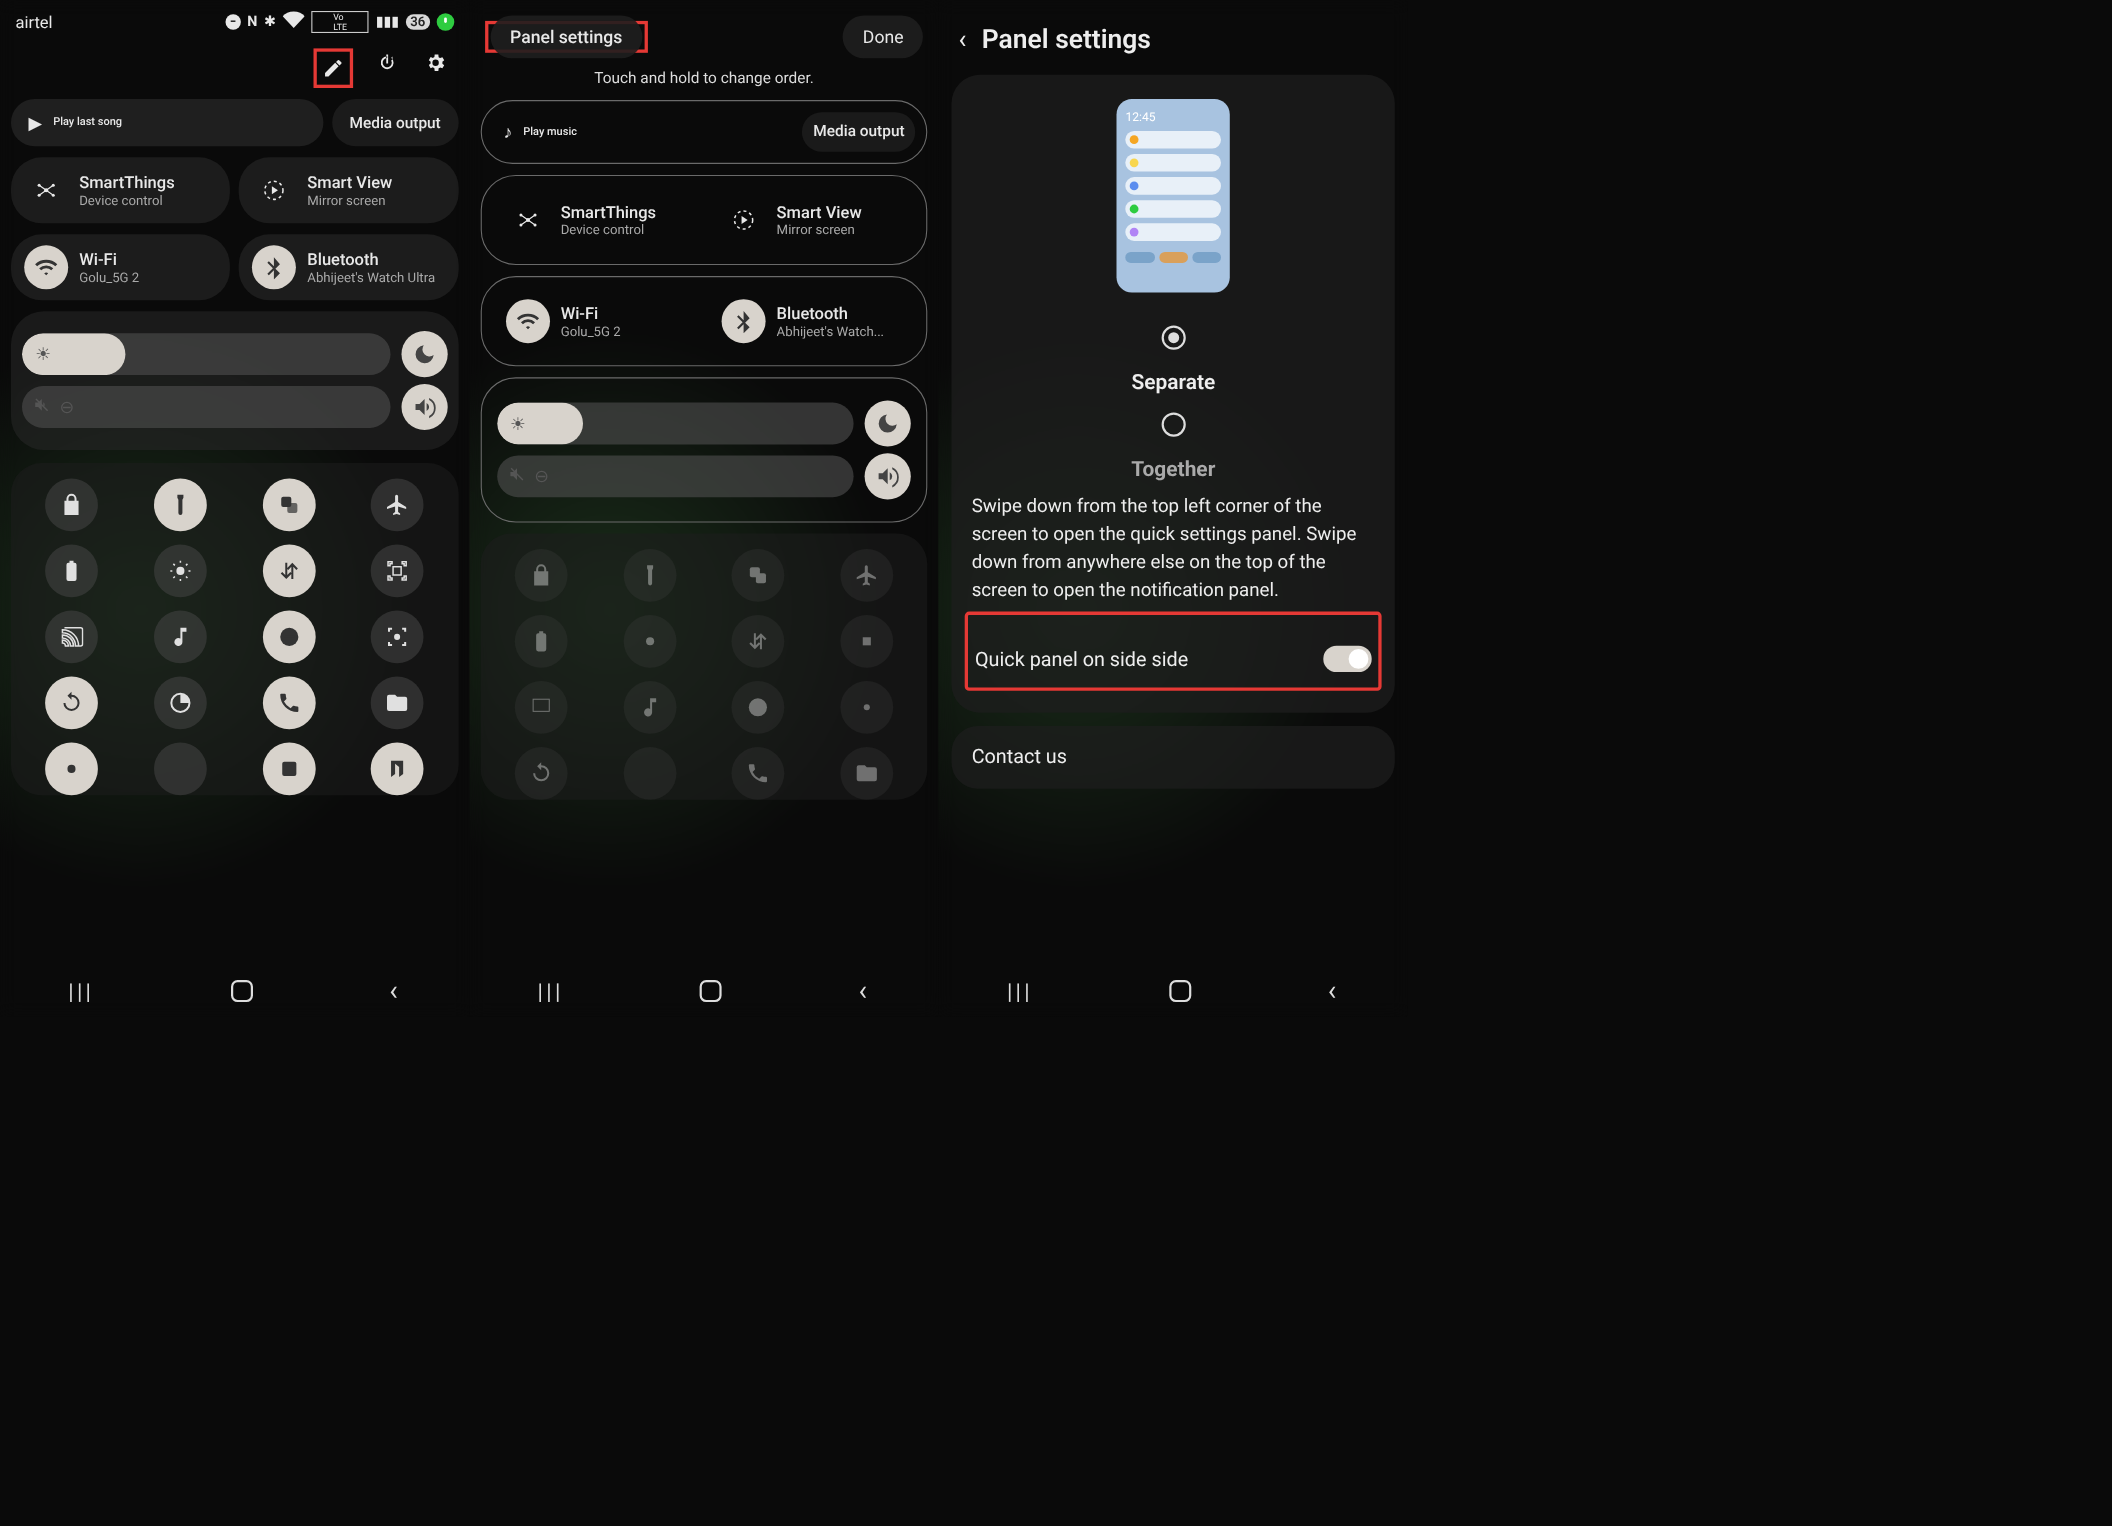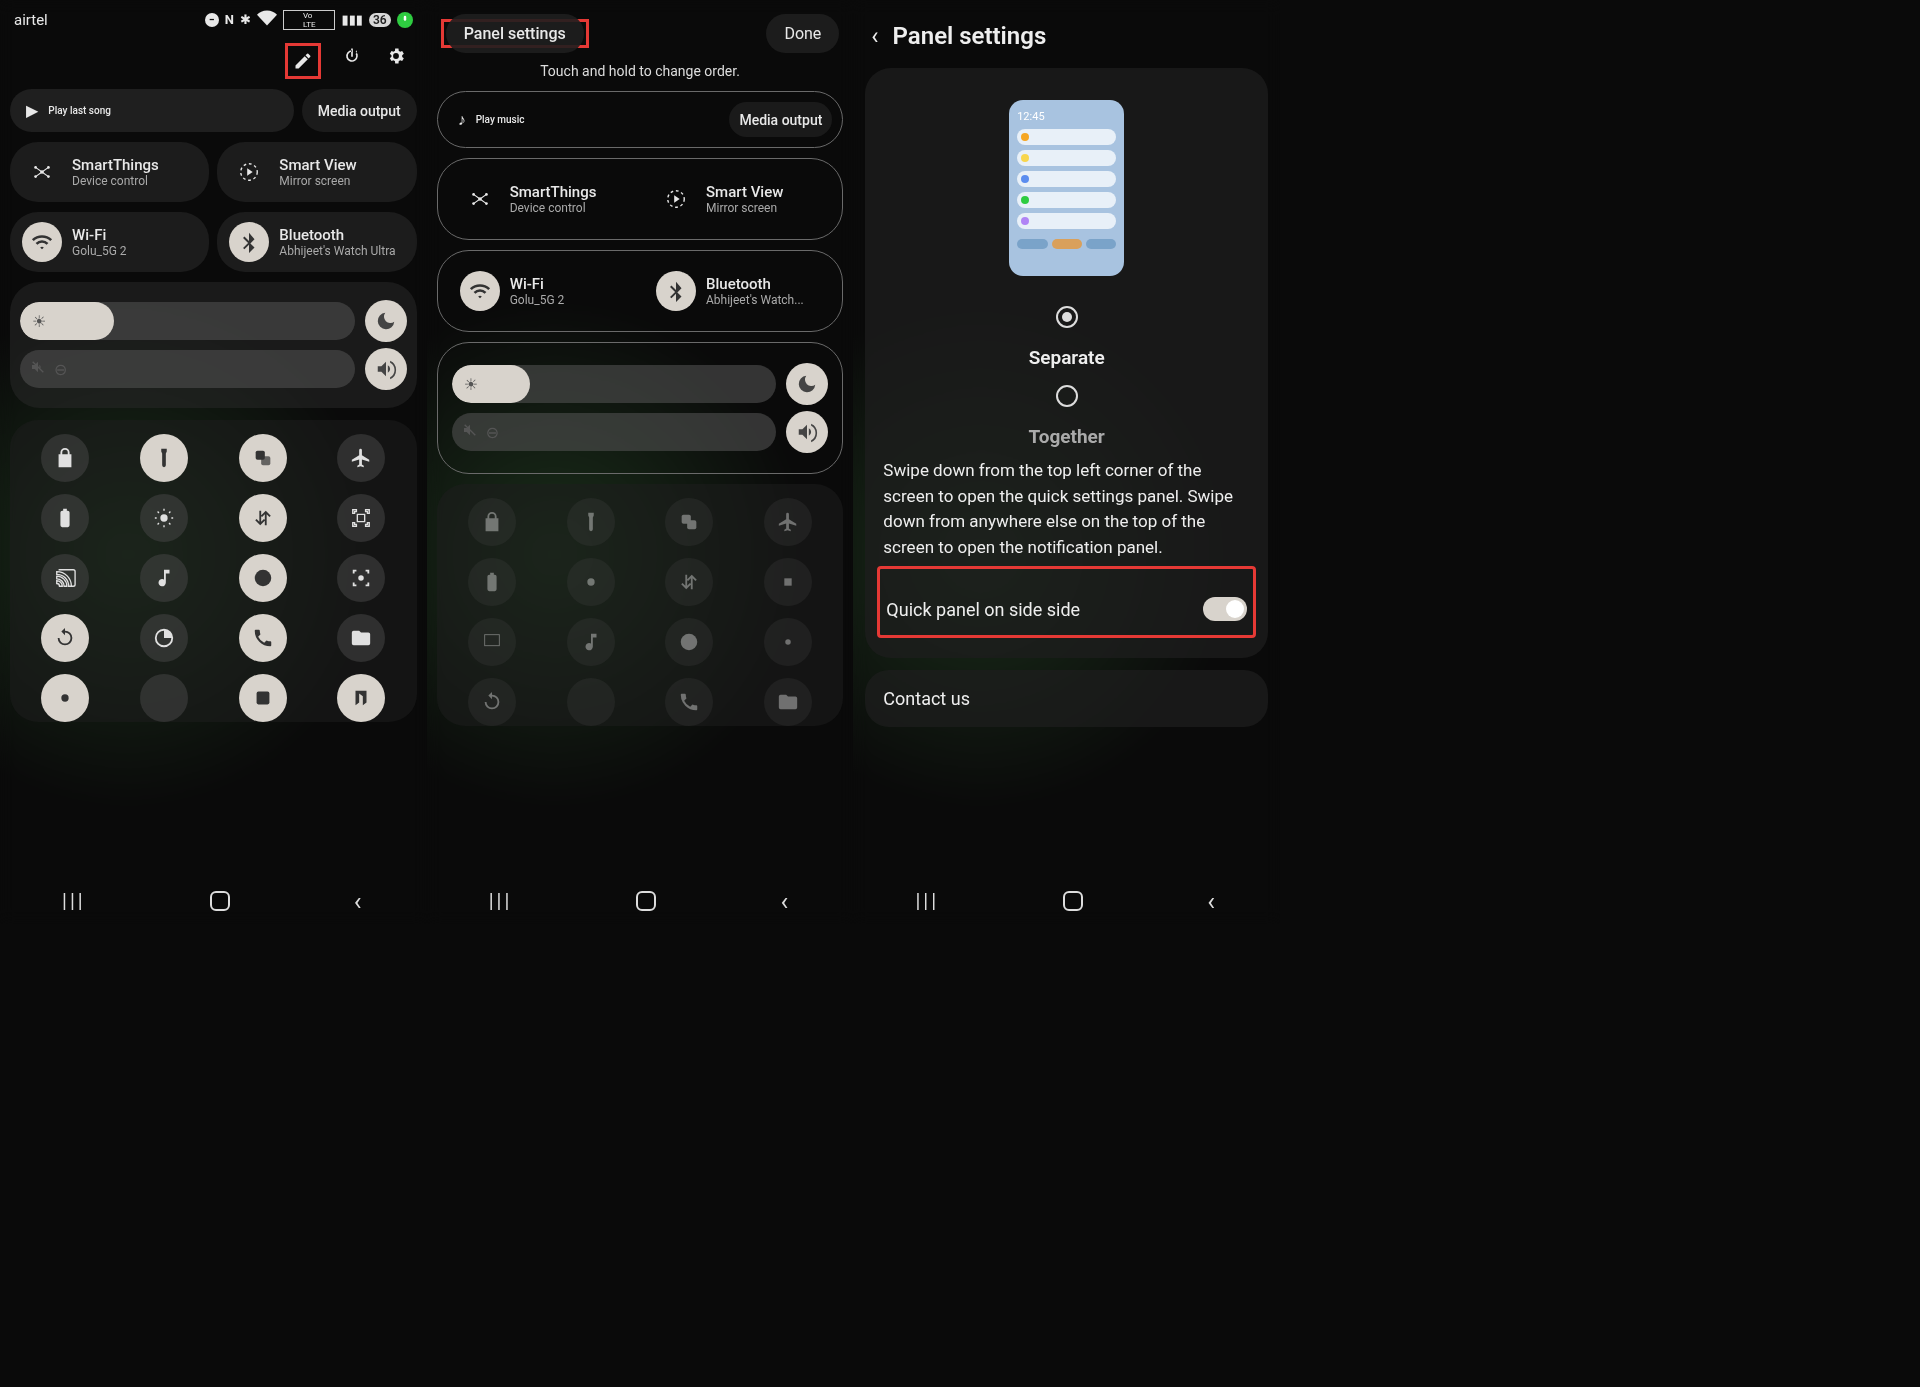--- a/index.html
+++ b/index.html
@@ -67,21 +67,21 @@
   .outline-group.inner-pad { padding:10px; }
   .outline-group .big-pill { background:transparent; padding:8px 10px; }
   .outline-group .secondary { background: rgba(30,30,30,0.8); }
   .outline-group .tile { background:transparent; }
   .outline-group .slider-group { background:transparent; padding:4px 4px; margin:0; }
 
   
   .s3-head { display:flex; align-items:center; gap:14px; padding: 22px 18px 18px; color:#eee; }
   .s3-head h1 { font-size:24px; font-weight:600; }
   .card { background: rgba(30,30,30,0.75); border-radius:26px; margin: 0 12px 12px; padding: 20px 18px; color:#eee; }
-  .mockup { width:115px; height:176px; background:#a8c3e0; border-radius:14px; margin:12px auto 22px; padding:10px 8px; }
+  .mockup { width:103px; height:176px; background:#a8c3e0; border-radius:14px; margin:2px auto 22px; padding:10px 8px; }
   .mockup .time { color:#fff; font-size:11px; margin-bottom:6px; }
   .mockup .row { height:16px; background:#e8f0f8; border-radius:8px; margin-bottom:5px; display:flex; align-items:center; }
   .mockup .dot { width:8px; height:8px; border-radius:50%; margin-left:4px; }
   .radio-row { display:flex; align-items:center; gap:18px; padding:8px 4px;flex-direction:column; }
   .radio { width:22px; height:22px; border:2px solid #ddd; border-radius:50%; display:flex; align-items:center; justify-content:center; }
   .radio.checked::after { content:""; width:10px; height:10px; background:#ddd; border-radius:50%; }
   .radio-row .lab { font-size:19px;font-weight:bold; }
   .radio-row.sel .lab { font-weight:600; }
   .desc { font-size:17px; line-height:1.5; margin-top:2px; }
   .toggle-row { display:flex; justify-content:space-between; align-items:center; padding:8px 2px; margin-top:14px; }

